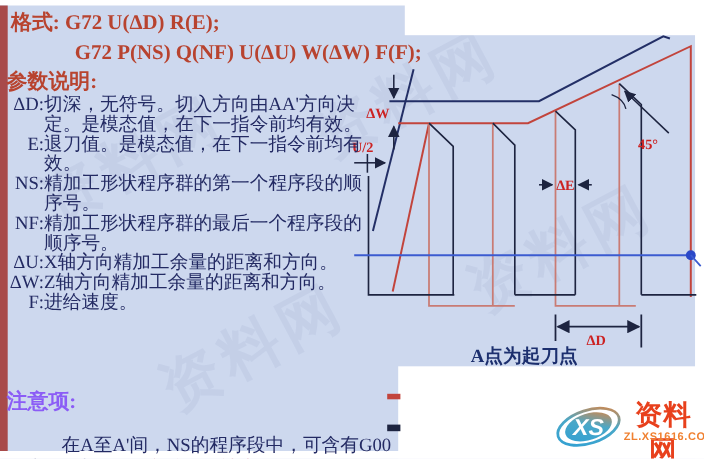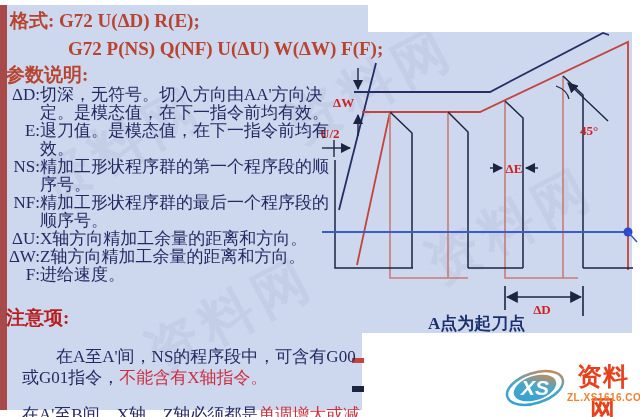--- a/index.html
+++ b/index.html
@@ -14,21 +14,21 @@
   .white-br{position:absolute;left:362px;top:333px;width:278px;height:84px;background:#ffffff;z-index:2;}
 
   .textcol{position:absolute;left:6px;top:7px;width:352px;z-index:4;}
   .fmt{color:#b8432f;font-size:19px;font-weight:bold;line-height:28px;white-space:nowrap;}
   .fmt1{padding-left:4px;}
   .fmt2{padding-left:62px;}
   .ptitle{color:#b8432f;font-size:19px;font-weight:bold;line-height:23px;}
   .params{min-height:220px;}
   .param{color:#232a63;font-size:17px;line-height:18px;width:292px;padding-left:34px;}
   .plabel{display:inline-block;width:44px;margin-left:-44px;text-align:right;white-space:nowrap;font-weight:normal;}
-  .ntitle{color:#b91c1c;font-size:19px;font-weight:bold;line-height:24px;}
+  .ntitle{color:#8b5cf6;font-size:19px;font-weight:bold;line-height:24px;margin-top:48px;}
   .note{color:#232a63;font-size:17px;line-height:21px;width:346px;margin:16px;}
   .note1{text-indent:2em;}
   .note .red{color:#cc2f3e;}
 
   .dia{position:absolute;left:320px;top:0;width:320px;height:417px;z-index:3;}
   .rlab{fill:#cc2222;font-size:13px;font-weight:bold;}
   .navytxt{fill:#1c2f6e;font-size:17px;font-weight:bold;}
 
   .logo{position:absolute;left:500px;top:358px;width:140px;height:55px;z-index:5;
         font-family:"Liberation Sans","DejaVu Sans",sans-serif;text-align:center;}

